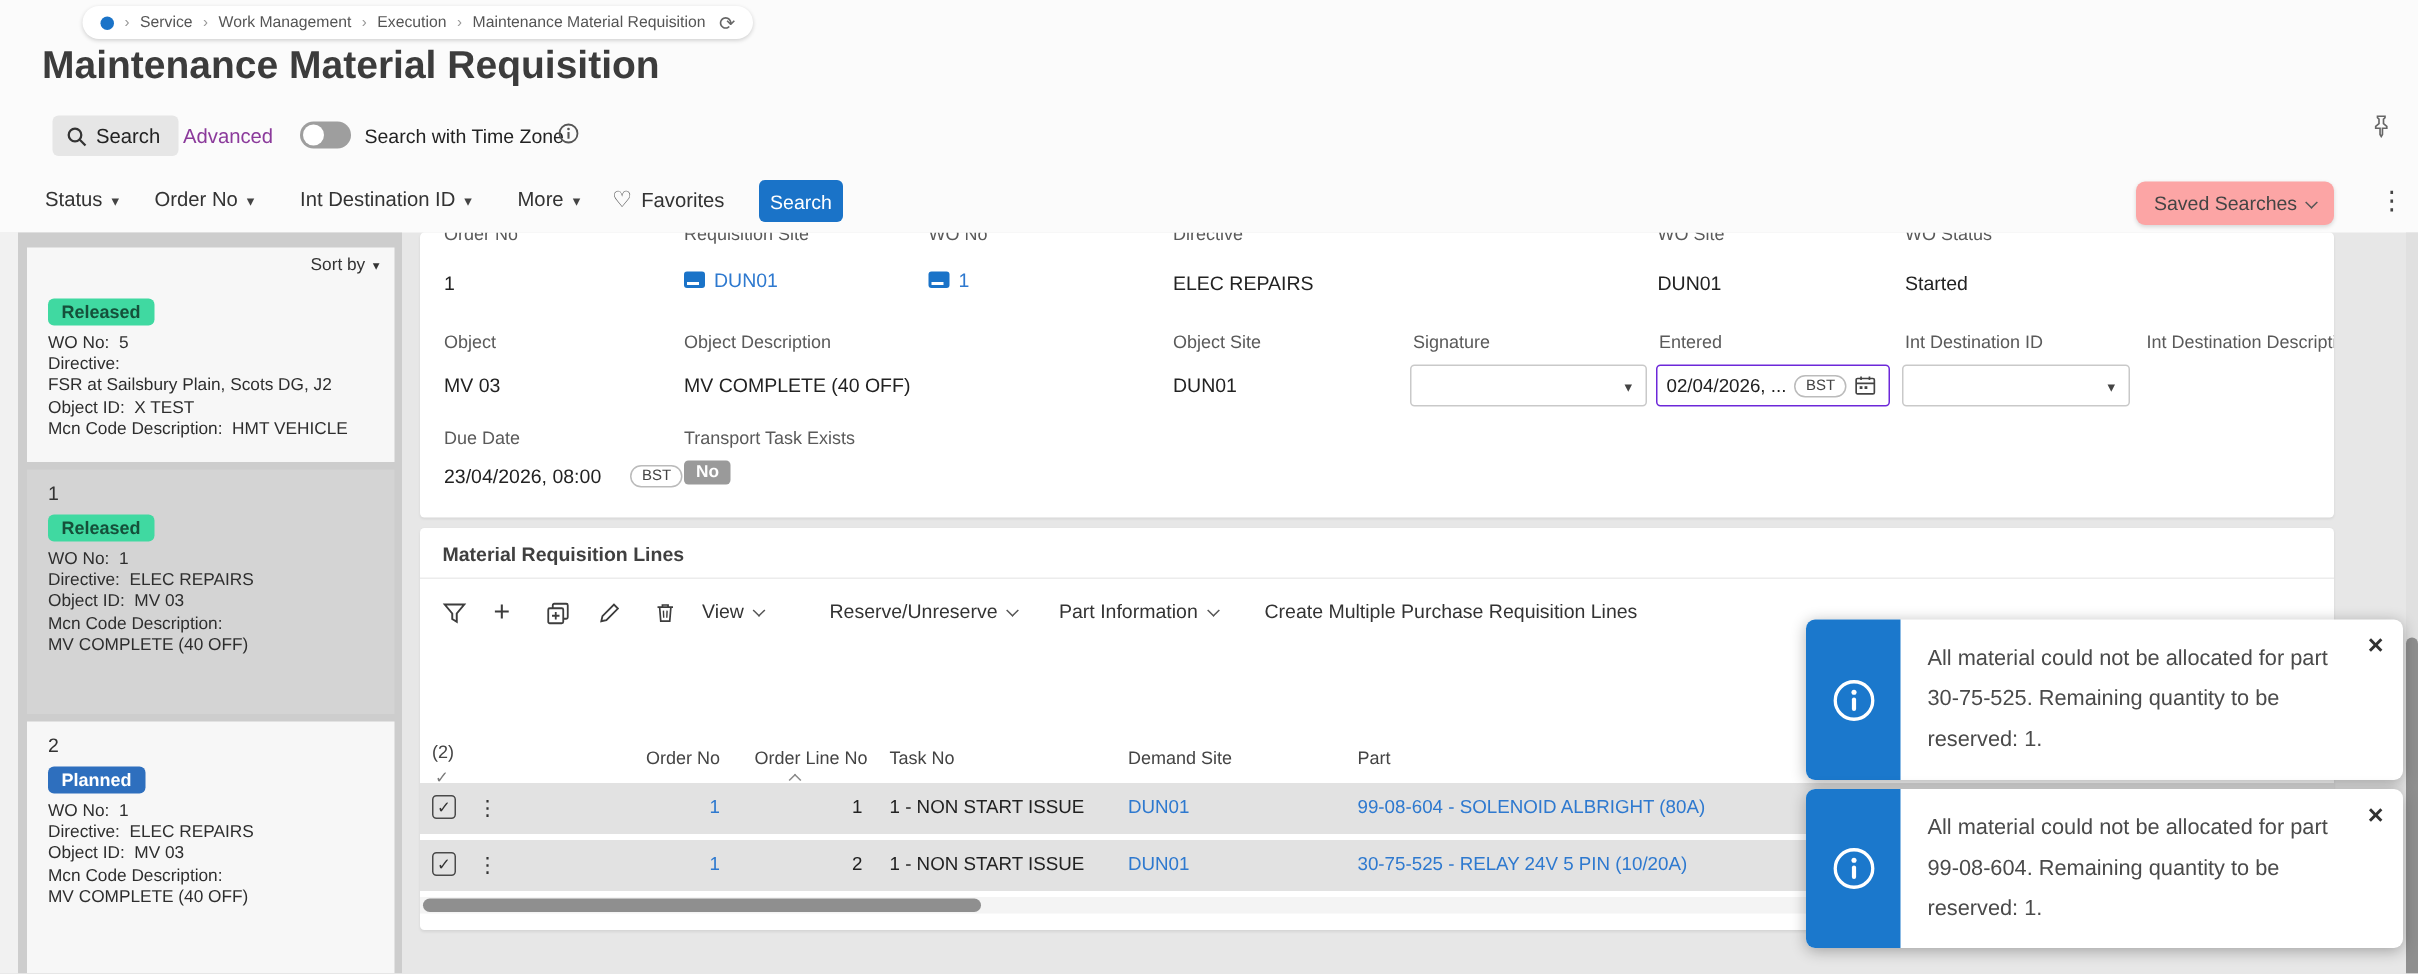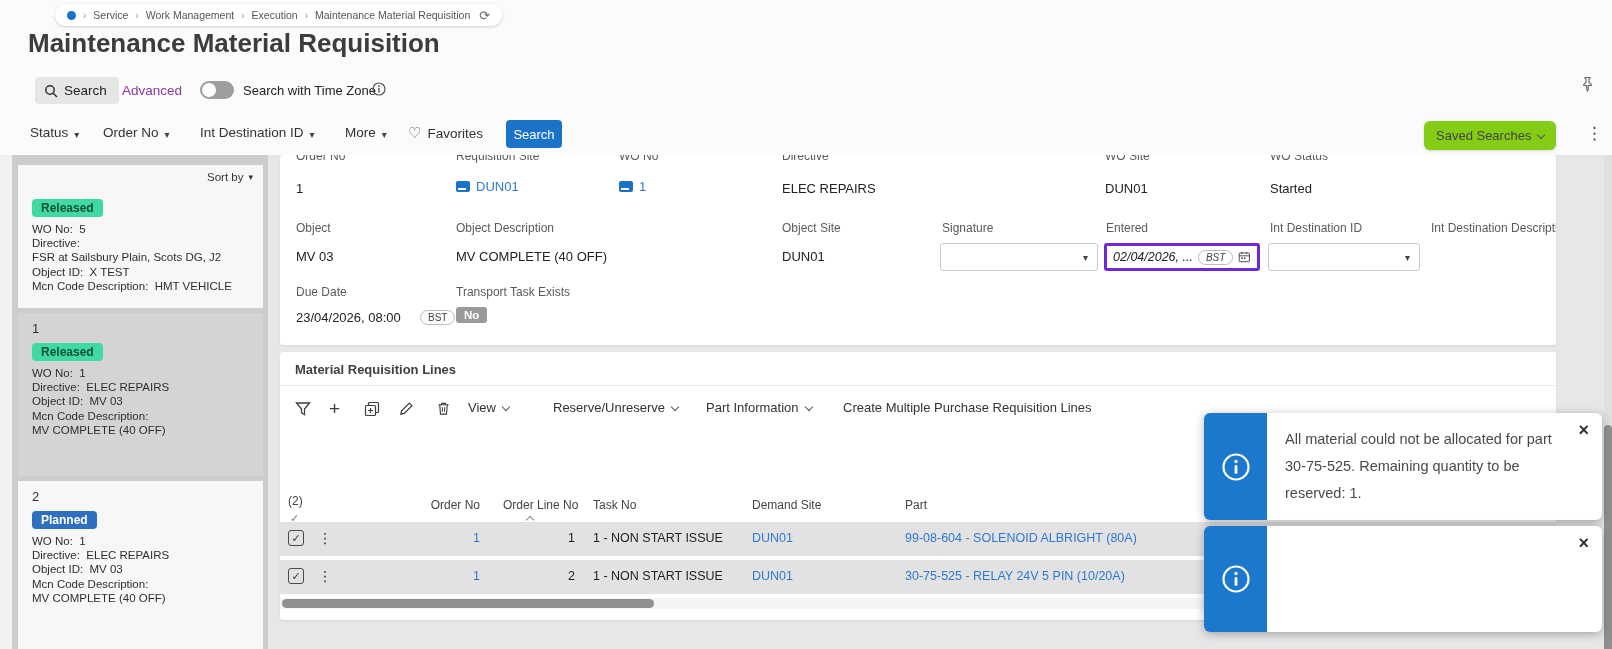--- a/index.html
+++ b/index.html
@@ -26,21 +26,21 @@
   .tz-label { position:absolute; left:243px; top:83px; font-size:13px; color:#222; }
   .tz-info { position:absolute; left:372px; top:82px; }
   .pin { position:absolute; left:1581px; top:76px; }
 
   .chip { position:absolute; top:125px; font-size:13.5px; color:#333; display:flex; align-items:flex-end; gap:6px; }
   .chip .caret { font-size:10px; color:#444; }
   .fav { position:absolute; left:408px; top:124px; font-size:13.5px; color:#333; display:flex; align-items:center; gap:6px; }
   .heart { font-size:15px; color:#555; }
   .apply-btn { position:absolute; left:506px; top:120px; width:56px; height:28px; background:#1a73c8; color:#fff;
                font-size:13px; border:none; border-radius:4px; display:flex; align-items:center; justify-content:center; }
-  .saved { position:absolute; left:1424px; top:121px; width:132px; height:29px; background:#84cc16; border-radius:6px;
+  .saved { position:absolute; left:1424px; top:121px; width:132px; height:29px; background:#fca5a5; border-radius:6px;
            box-shadow:0 1px 3px rgba(0,0,0,.15); display:flex; align-items:center; justify-content:space-between;
            padding:0 12px; font-size:13px; color:#444; }
   .kebab { position:absolute; left:1586px; top:123px; font-size:17px; color:#444; }
   .chev { display:inline-block; width:6px; height:6px; border-right:1.4px solid #555; border-bottom:1.4px solid #555;
           transform:rotate(45deg); margin-bottom:2px; }
 
   
   .left-gutter { position:absolute; left:0; top:155px; width:12px; height:494px; background:#f1f1f1; }
   .sidebar-bg { position:absolute; left:12px; top:155px; width:256px; height:494px; background:#cdcdcd; }
   .wo-card { position:absolute; left:18px; width:245px; padding:8px 0 0 14px; font-size:11.5px; color:#2e2e2e; }
@@ -61,22 +61,22 @@
   .fld { position:absolute; }
   .flabel { font-size:12px; color:#5a5a5a; white-space:nowrap; }
   .fvalue { font-size:13px; color:#222; white-space:nowrap; }
   .lbl-clip { height:10px; overflow:hidden; }
   .lbl-clip .flabel { display:block; margin-top:-6px; }
   .linkval { display:flex; align-items:center; gap:6px; color:#2e79cf; font-size:13px; }
   .scr-ic { position:relative; width:14px; height:11px; background:#1a73c8; border-radius:2px; }
   .scr-ic::after { content:""; position:absolute; left:2px; right:4px; bottom:2px; height:2.5px; background:#fff; }
   .ddown { position:absolute; height:28px; background:#fff; border:1px solid #c9c9c9; border-radius:3px; }
   .ddown .caret { position:absolute; right:9px; top:8px; font-size:10px; color:#444; }
-  .entered-box { position:absolute; height:28px; background:#fff; border:3px solid #6d28d9; border-radius:3px;
-                 display:flex; align-items:center; gap:5px; padding:0 6px;font-style:italic; }
+  .entered-box { position:absolute; height:28px; background:#fff; border:1px solid #6d28d9; border-radius:3px;
+                 display:flex; align-items:center; gap:5px; padding:0 6px; }
   .entered-box .fvalue { font-size:12.5px; }
   .pill { display:inline-block; border:1px solid #bbb; border-radius:9px; padding:1px 7px; font-size:10px; color:#444; background:#fff; }
   .no-badge { display:inline-block; background:#9a9a9a; color:#fff; border-radius:3px; padding:2px 8px; font-size:11.5px; font-weight:700; }
 
   
   .lines-card { position:absolute; left:280px; top:352px; width:1276px; height:268px; background:#fff;
                 border-radius:3px; box-shadow:0 1px 2px rgba(0,0,0,.08); overflow:hidden; }
   .lines-title { position:absolute; left:15px; top:10px; font-size:13px; font-weight:700; color:#404040; }
   .lines-sep { position:absolute; left:0; top:33px; width:100%; height:1px; background:#ececec; }
   .tbtn { position:absolute; top:48px; display:flex; align-items:center; gap:7px; font-size:13px; color:#333; }
@@ -402,20 +402,21 @@
   </div>
 
   <div class="toast toast-2">
     <div class="toast-band">
       <svg width="30" height="30" viewBox="0 0 30 30">
           <circle cx="15" cy="15" r="12.5" fill="none" stroke="#fff" stroke-width="2.2"></circle>
           <circle cx="15" cy="9.5" r="1.7" fill="#fff"></circle>
           <rect x="13.6" y="13" width="2.8" height="9" rx="1.4" fill="#fff"></rect>
         </svg>
     </div>
+    <div class="toast-body">All material could not be allocated for part 99-08-604. Remaining quantity to be reserved: 1.</div>
     <span class="toast-close">×</span>
   </div>
 
   <div class="vscroll-track">
     <div class="vscroll-thumb"></div>
   </div>
 
 </div>
 
 </body></html>

